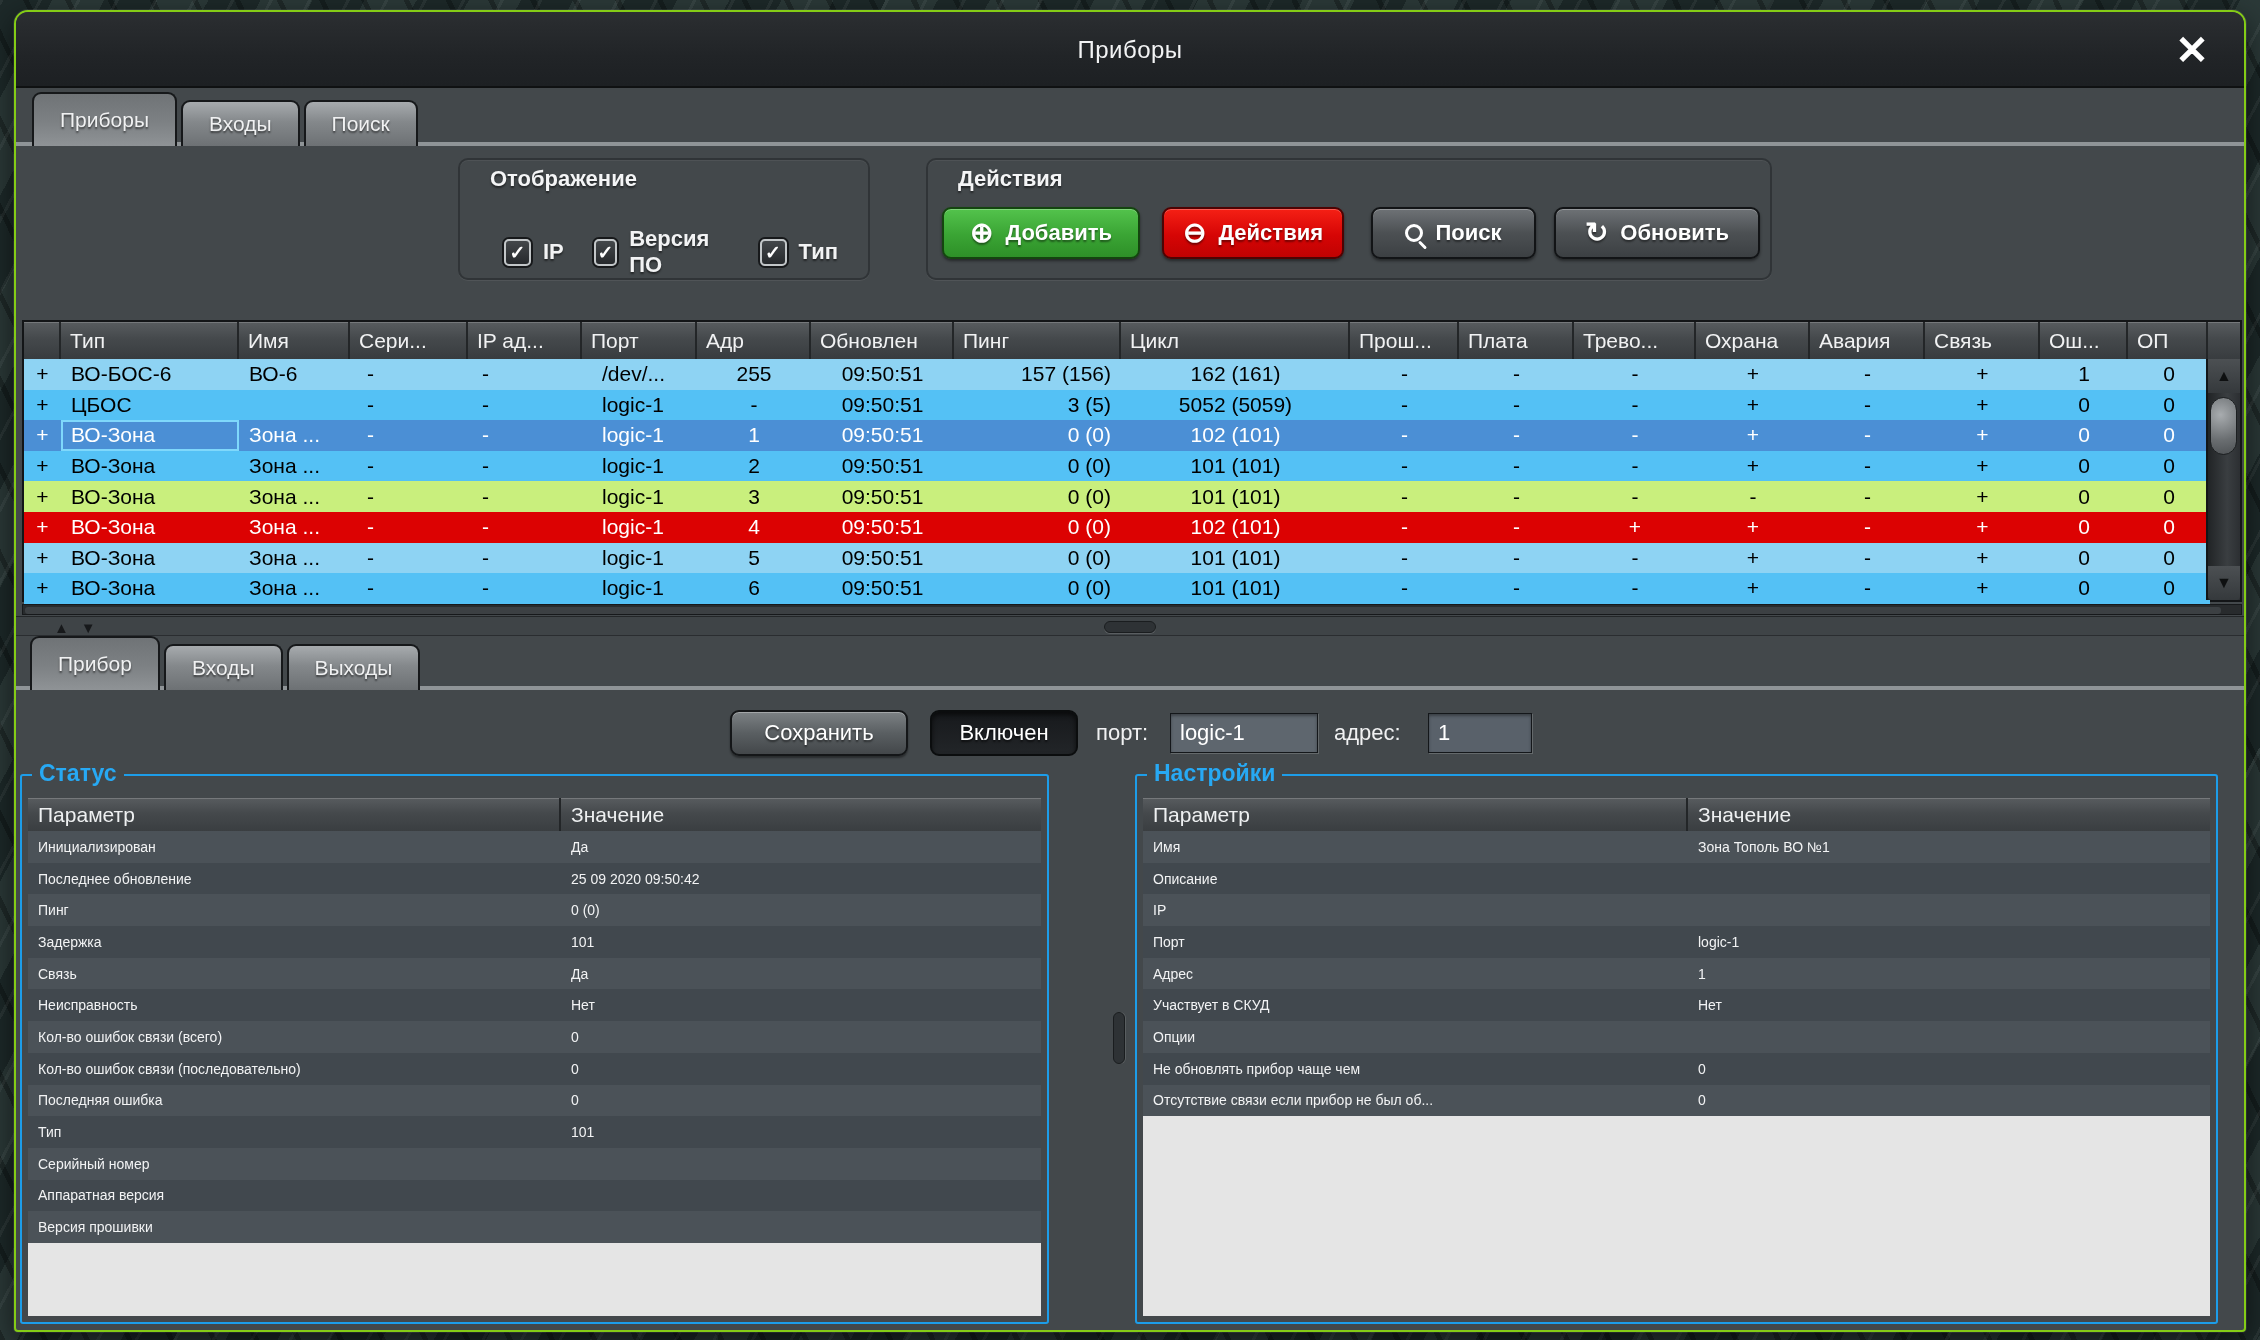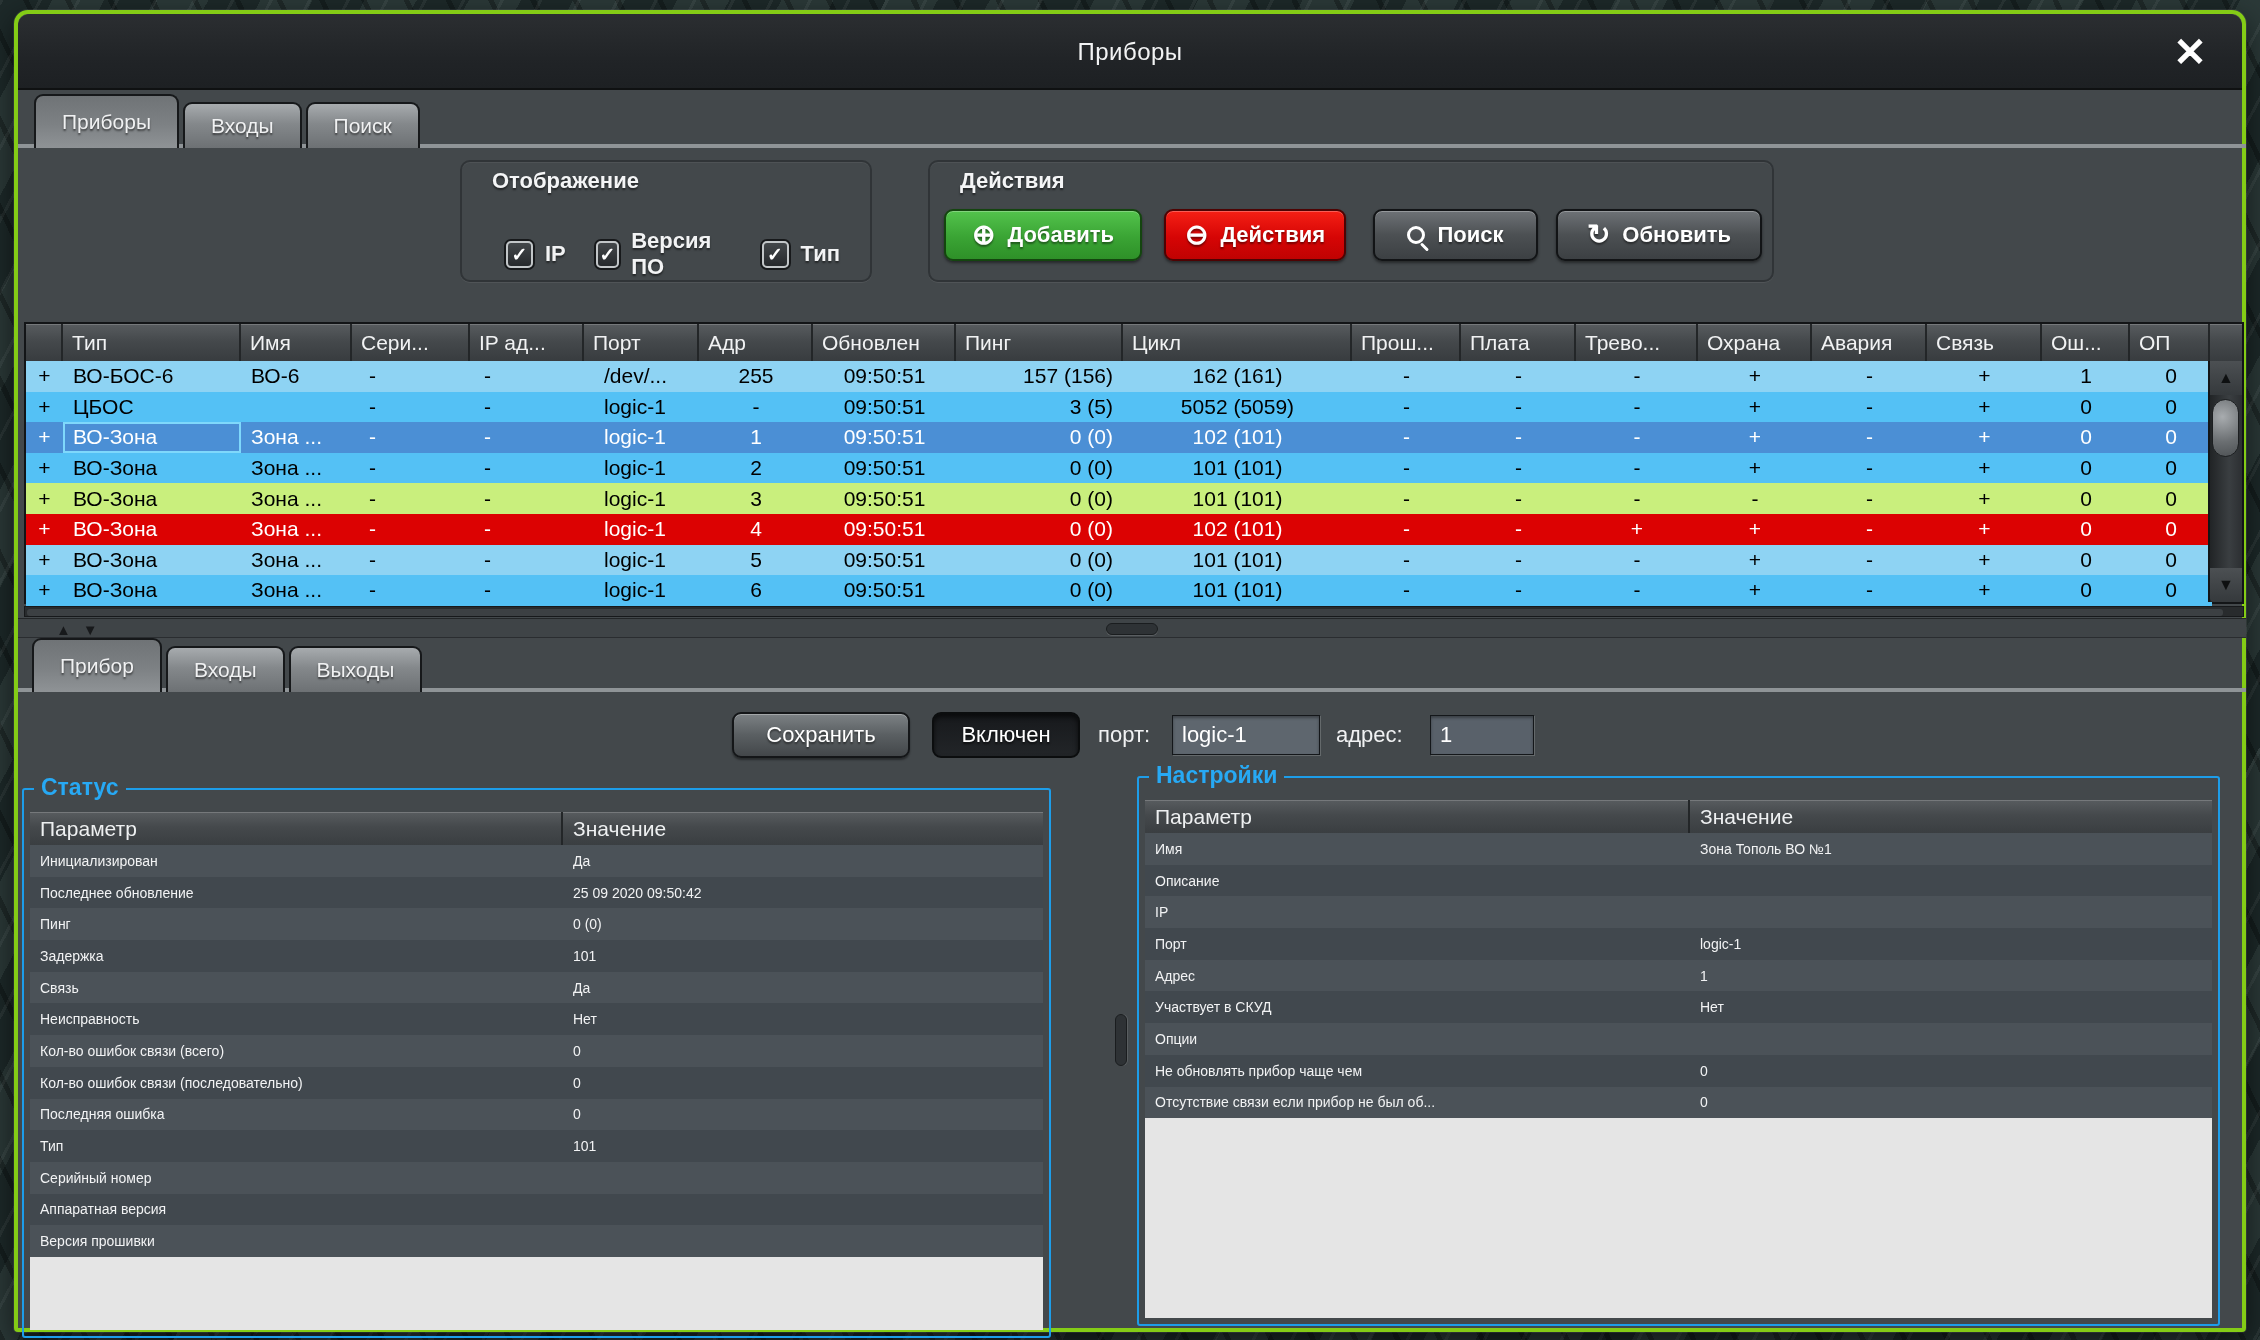--- a/index.html
+++ b/index.html
@@ -9,21 +9,21 @@
     background-color: #233030;
     background-image:
       repeating-linear-gradient(118deg, rgba(255,255,255,0.06) 0 3px, rgba(255,255,255,0) 3px 34px),
       repeating-linear-gradient(64deg, rgba(0,0,0,0.28) 0 5px, rgba(0,0,0,0) 5px 38px),
       repeating-linear-gradient(118deg, #1d2929 0 46px, #2b3938 46px 92px);
     position: relative;
   }
   .window {
     position: absolute; left: 14px; top: 10px; width: 2232px; height: 1322px;
     background: #43484b;
-    border: 4px solid #84cc16;
+    border: 2px solid #84cc16;
     border-radius: 14px 14px 4px 4px;
     box-shadow: 0 0 0 1px rgba(255,255,255,0.08), 0 10px 30px rgba(0,0,0,0.6);
   }
   
   .titlebar {
     position: absolute; left: 0; top: 0; width: 100%; height: 76px;
     background: linear-gradient(180deg,#2b2e31,#212427 60%,#1d2023);
     border-radius: 12px 12px 0 0;
     border-bottom: 2px solid #0f1112;
   }
@@ -178,21 +178,21 @@
     box-shadow: inset 0 2px 3px rgba(0,0,0,.35), 1px 1px 0 rgba(255,255,255,.18);
     color: #fff; font-size: 22px; font-family: "Liberation Sans", sans-serif; padding: 0 9px;
   }
   #port-input { left: 1154px; width: 148px; }
   #addr-input { left: 1412px; width: 104px; background: #59616a; }
   
   .panel {
     position: absolute; top: 762px; height: 550px;
     border: 2px solid #1d9de9; border-radius: 3px;
   }
-  #panel-status   { left: 4px;    width: 1029px; margin-top: 12px; }
+  #panel-status   { left: 4px;    width: 1029px; }
   #panel-settings { left: 1119px; width: 1083px; }
   .panel-label {
     position: absolute; left: 10px; top: -16px;
     background: #43484b; padding: 0 7px;
     color: #27a9f4; font-size: 23px; font-weight: bold;
   }
   .ptable { position: absolute; left: 6px; top: 22px; right: 6px; bottom: 6px; background: #e5e5e5; }
   .pt-head { display: grid; height: 33px; }
   #panel-status   .pt-head, #panel-status   .ptrow { grid-template-columns: 533px 1fr; }
   #panel-settings .pt-head, #panel-settings .ptrow { grid-template-columns: 545px 1fr; }

